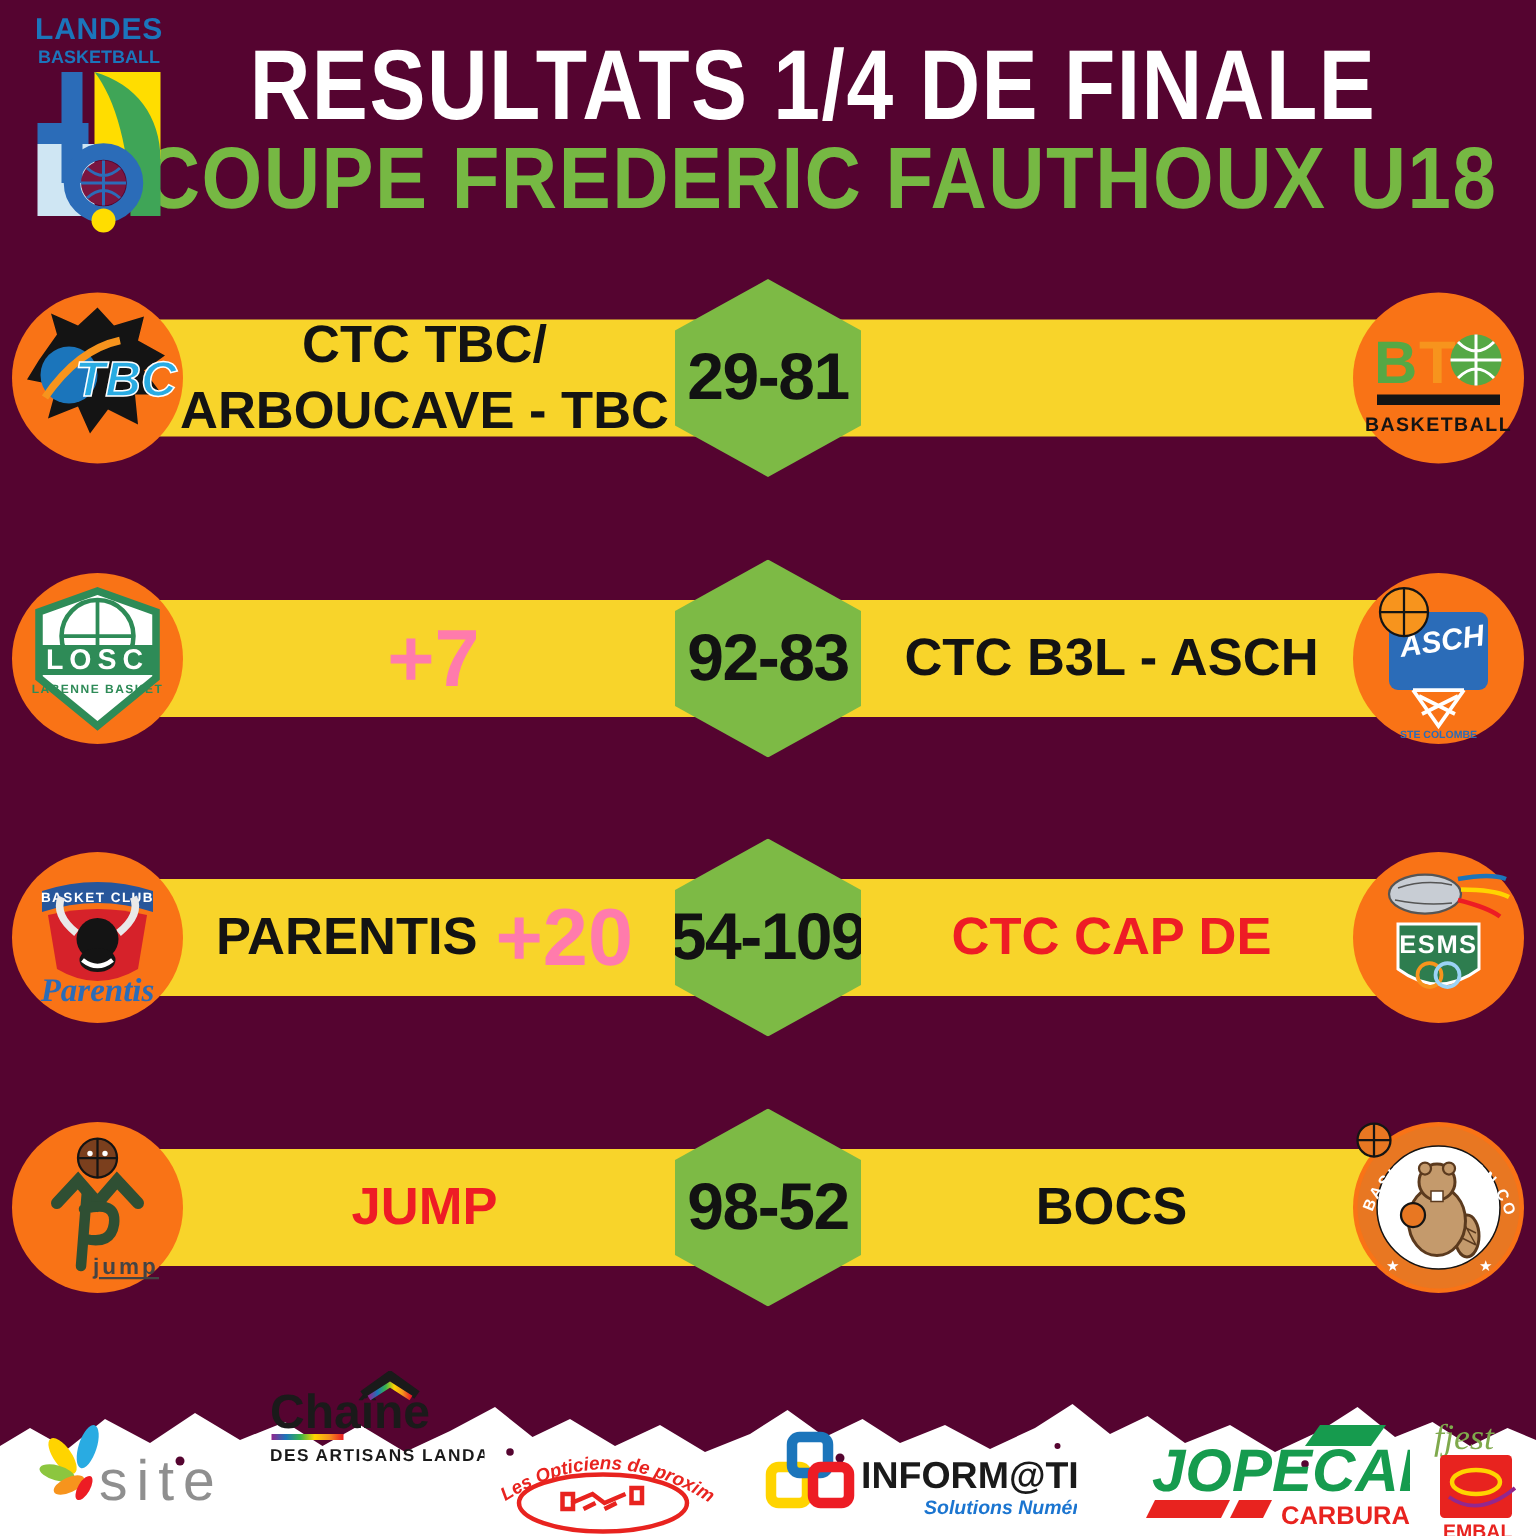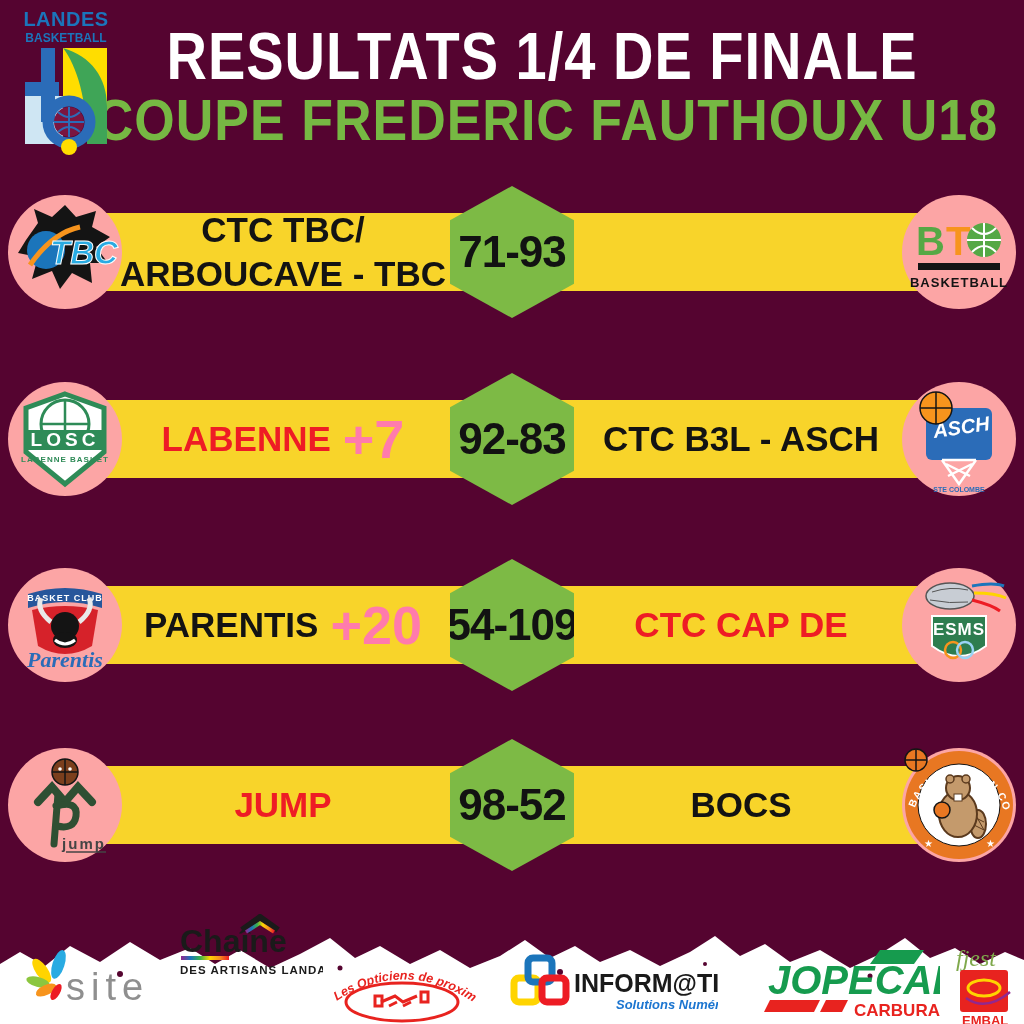--- a/index.html
+++ b/index.html
@@ -21,21 +21,21 @@
   }
   .row{position:absolute;left:0;top:0;width:1024px;height:0;}
   .band{position:absolute;left:104px;width:814px;top:calc(var(--c) - 39px);height:78px;background:#F8D42A;z-index:1;}
   .hex{
     position:absolute;left:450px;top:calc(var(--c) - 66px);width:124px;height:132px;
     background:#7DBA45;z-index:3;display:flex;align-items:center;justify-content:center;
     clip-path:polygon(50% 0,100% 26%,100% 74%,50% 100%,0 74%,0 26%);
   }
   .score{font-size:44px;font-weight:900;color:#121212;letter-spacing:-1px;white-space:nowrap;}
   .circle{
-    position:absolute;width:114px;height:114px;border-radius:50%;background:#fca5a5;
+    position:absolute;width:114px;height:114px;border-radius:50%;background:#f97316;
     top:calc(var(--c) - 57px);z-index:4;display:flex;align-items:flex-end;justify-content:center;
   }
   .circle.left{left:8px}
   .circle.right{left:902px}
   .teamname{
     position:absolute;top:calc(var(--c) - 55px);height:110px;z-index:2;
     display:flex;flex-direction:column;justify-content:center;align-items:center;
     font-weight:800;font-size:35px;color:#131313;
   }
   .teamname.home{left:118px;width:330px}
@@ -84,21 +84,21 @@
       <text x="42" y="69" font-size="33" font-weight="900" font-style="italic" fill="#29ABE2" stroke="#ffffff" stroke-width="1">TBC</text>
     </svg>
   </div>
   <div class="teamname home" data-color="black">
     <div class="line">
         <span>CTC TBC/</span>
       </div>
     <div class="line">ARBOUCAVE - TBC</div>
   </div>
   <div class="hex">
-    <span class="score">71-93</span>
+    <span class="score">29-81</span>
   </div>
   <div class="teamname away" data-color="red">
   </div>
   <div class="circle right">
     <svg width="114" height="114" viewBox="0 0 114 114">
       <text x="14" y="60" font-size="40" font-weight="900" fill="#55A845">B</text>
       <text x="44" y="60" font-size="40" font-weight="900" fill="#F7941D">T</text>
       <circle cx="82" cy="45" r="17" fill="#55A845"></circle>
       <path d="M65,45 h34 M82,28 v34 M70,33 q12,12 24,0 M70,57 q12,-12 24,0" stroke="#ffffff" stroke-width="2" fill="none"></path>
       <rect x="16" y="68" width="82" height="7" fill="#141414"></rect>
@@ -114,21 +114,20 @@
       <path d="M57,12 L96,26 V70 L57,102 L18,70 V26 Z" fill="#ffffff" stroke="#2E8B57" stroke-width="5"></path>
       <circle cx="57" cy="42" r="24" fill="none" stroke="#2E8B57" stroke-width="3"></circle>
       <path d="M33,42 h48 M57,18 v48" stroke="#2E8B57" stroke-width="2.5"></path>
       <rect x="18" y="48" width="78" height="20" fill="#2E8B57"></rect>
       <text x="57" y="64" text-anchor="middle" font-size="19" font-weight="900" fill="#ffffff" letter-spacing="4">LOSC</text>
       <text x="57" y="80" text-anchor="middle" font-size="8" font-weight="700" fill="#2E8B57" letter-spacing="1">LABENNE BASKET</text>
     </svg>
   </div>
   <div class="teamname home" data-color="red">
     <div class="line">
-        <span>LABENNE</span>
         <span class="bonus">+7</span>
       </div>
 
   </div>
   <div class="hex">
     <span class="score">92-83</span>
   </div>
   <div class="teamname away" data-color="black">
     <div class="line">CTC B3L - ASCH</div>
 

